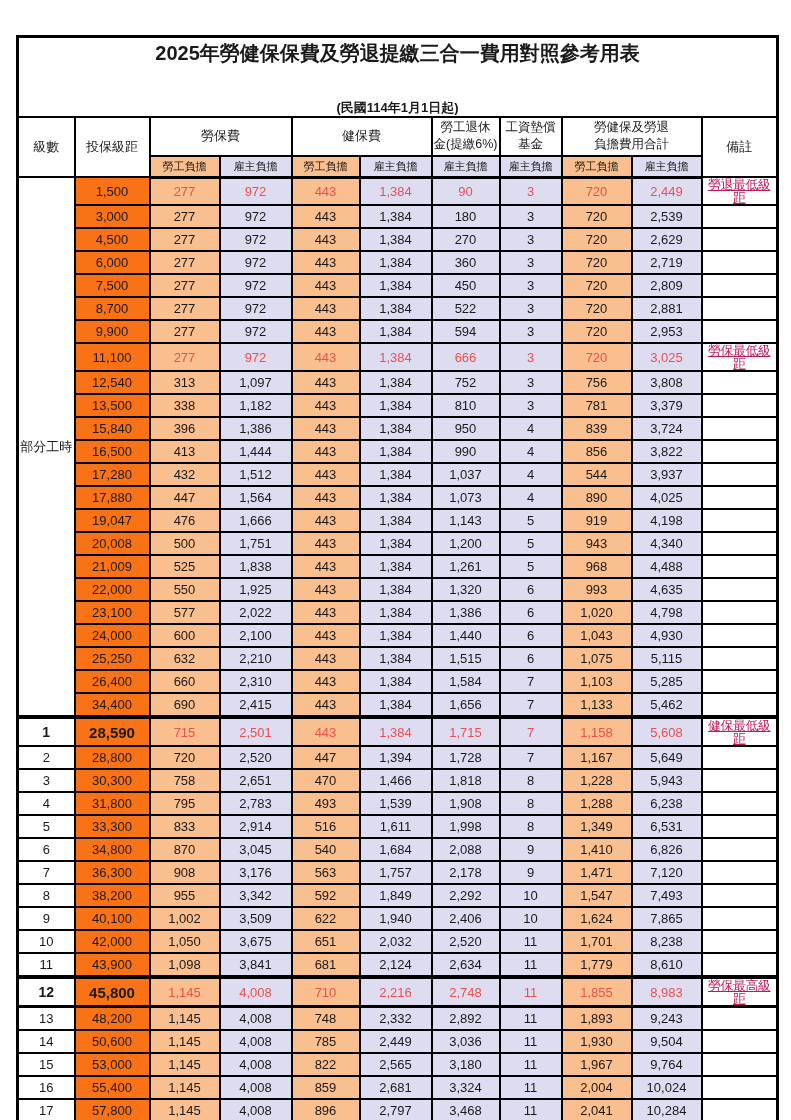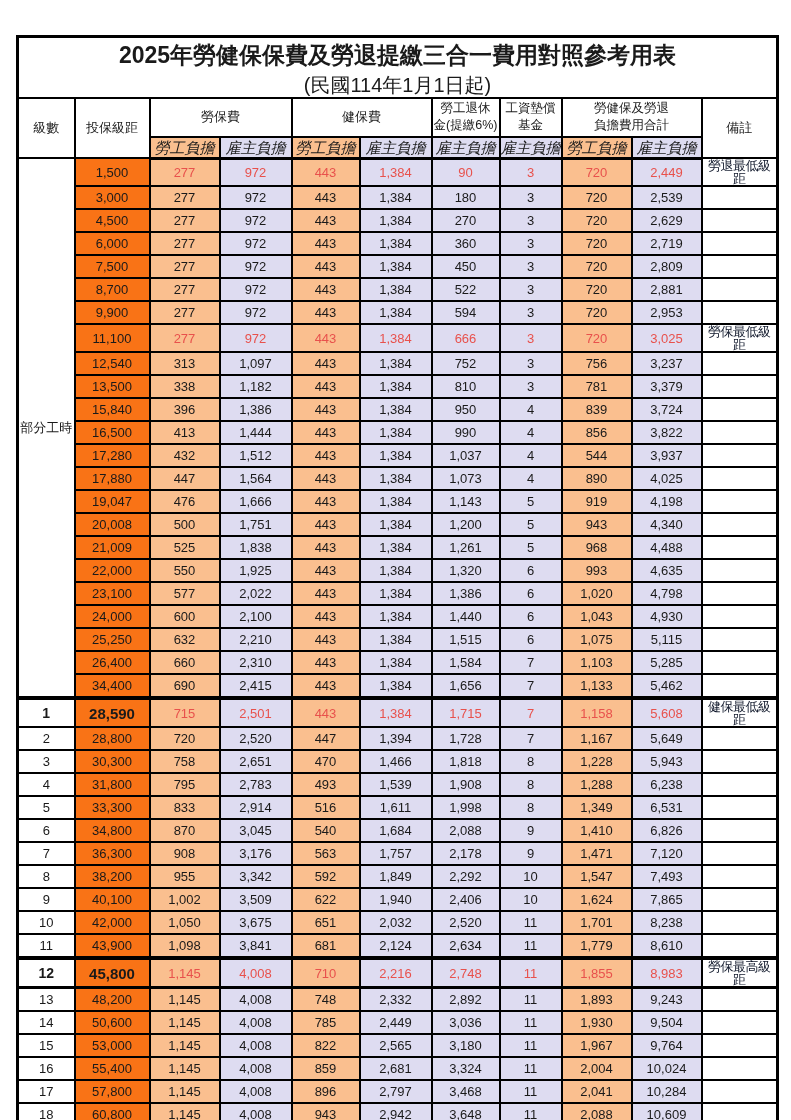--- a/index.html
+++ b/index.html
@@ -1,30 +1,30 @@
 <!DOCTYPE html>
 <html><head>
 <meta charset="utf-8">
 <style>
   html,body { margin:0; padding:0; background:#ffffff; }
   body { width:791px; height:1120px; font-family:"Liberation Sans","DejaVu Sans",sans-serif; }
   table { border-collapse:collapse; table-layout:fixed; margin:35px 0 0 16px; width:760px; border:3px solid #000; }
   td { border:2px solid #000; padding:0; text-align:center; vertical-align:middle; overflow:hidden; color:#1a1a1a; }
   .title-cell { height:52px; background:#fff; }
-  .title-line1 { display:block; font-size:23px; font-weight:bold; line-height:1.5; }
-  .title-line2 { display:block; font-size:20px; font-weight:normal; line-height:1.2; }
+  .title-line1 { display:block; font-size:20px; font-weight:bold; line-height:1.5; }
+  .title-line2 { display:block; font-size:13px; font-weight:bold; line-height:1.2;margin-top:32px; }
   .h1 { height:37px; font-size:13px; line-height:1.35; background:#fff; }
   .h1 .two-line span { display:block; font-size:12.5px; line-height:1.4; }
-  .h2 { height:19px; font-size:15px; line-height:1;font-style:italic; }
+  .h2 { height:19px; font-size:11px; line-height:1; }
   .emp  { background:#FABF8F; }
   .empr { background:#DEDCF1; }
   tr.data td { height:21px; font-size:13px; line-height:1; }
   .level-cell, .part-time-cell { background:#fff; font-size:12.5px; }
   .bracket-cell { background:#f97316; font-size:13.5px; }
-  .remark-cell { background:#fff; font-size:10px; color:#0f172a; letter-spacing:-0.5px; }
+  .remark-cell { background:#fff; font-size:10px; color:#be185d; letter-spacing:-0.5px;text-decoration:underline; }
   tr.red-row td.val { color:#E8514C; }
   tr.bold-row .level-cell { font-weight:bold; font-size:14px; }
   tr.bold-row .bracket-cell { font-weight:bold; font-size:15px; }
   tr.thick-top td { border-top-width:4px; }
   tr.thick-bottom td { border-bottom-width:3px; }
   tr.header-sep td { border-bottom-width:3px; }
 </style>
 </head>
 <body>
 
@@ -185,21 +185,21 @@
       </tr>
       <tr class="data">
         <td class="bracket-cell">12,540</td>
         <td class="val emp">313</td>
         <td class="val empr">1,097</td>
         <td class="val emp">443</td>
         <td class="val empr">1,384</td>
         <td class="val empr">752</td>
         <td class="val empr">3</td>
         <td class="val emp">756</td>
-        <td class="val empr">3,237</td>
+        <td class="val empr">3,808</td>
         <td class="remark-cell"></td>
       </tr>
       <tr class="data">
         <td class="bracket-cell">13,500</td>
         <td class="val emp">338</td>
         <td class="val empr">1,182</td>
         <td class="val emp">443</td>
         <td class="val empr">1,384</td>
         <td class="val empr">810</td>
         <td class="val empr">3</td>

